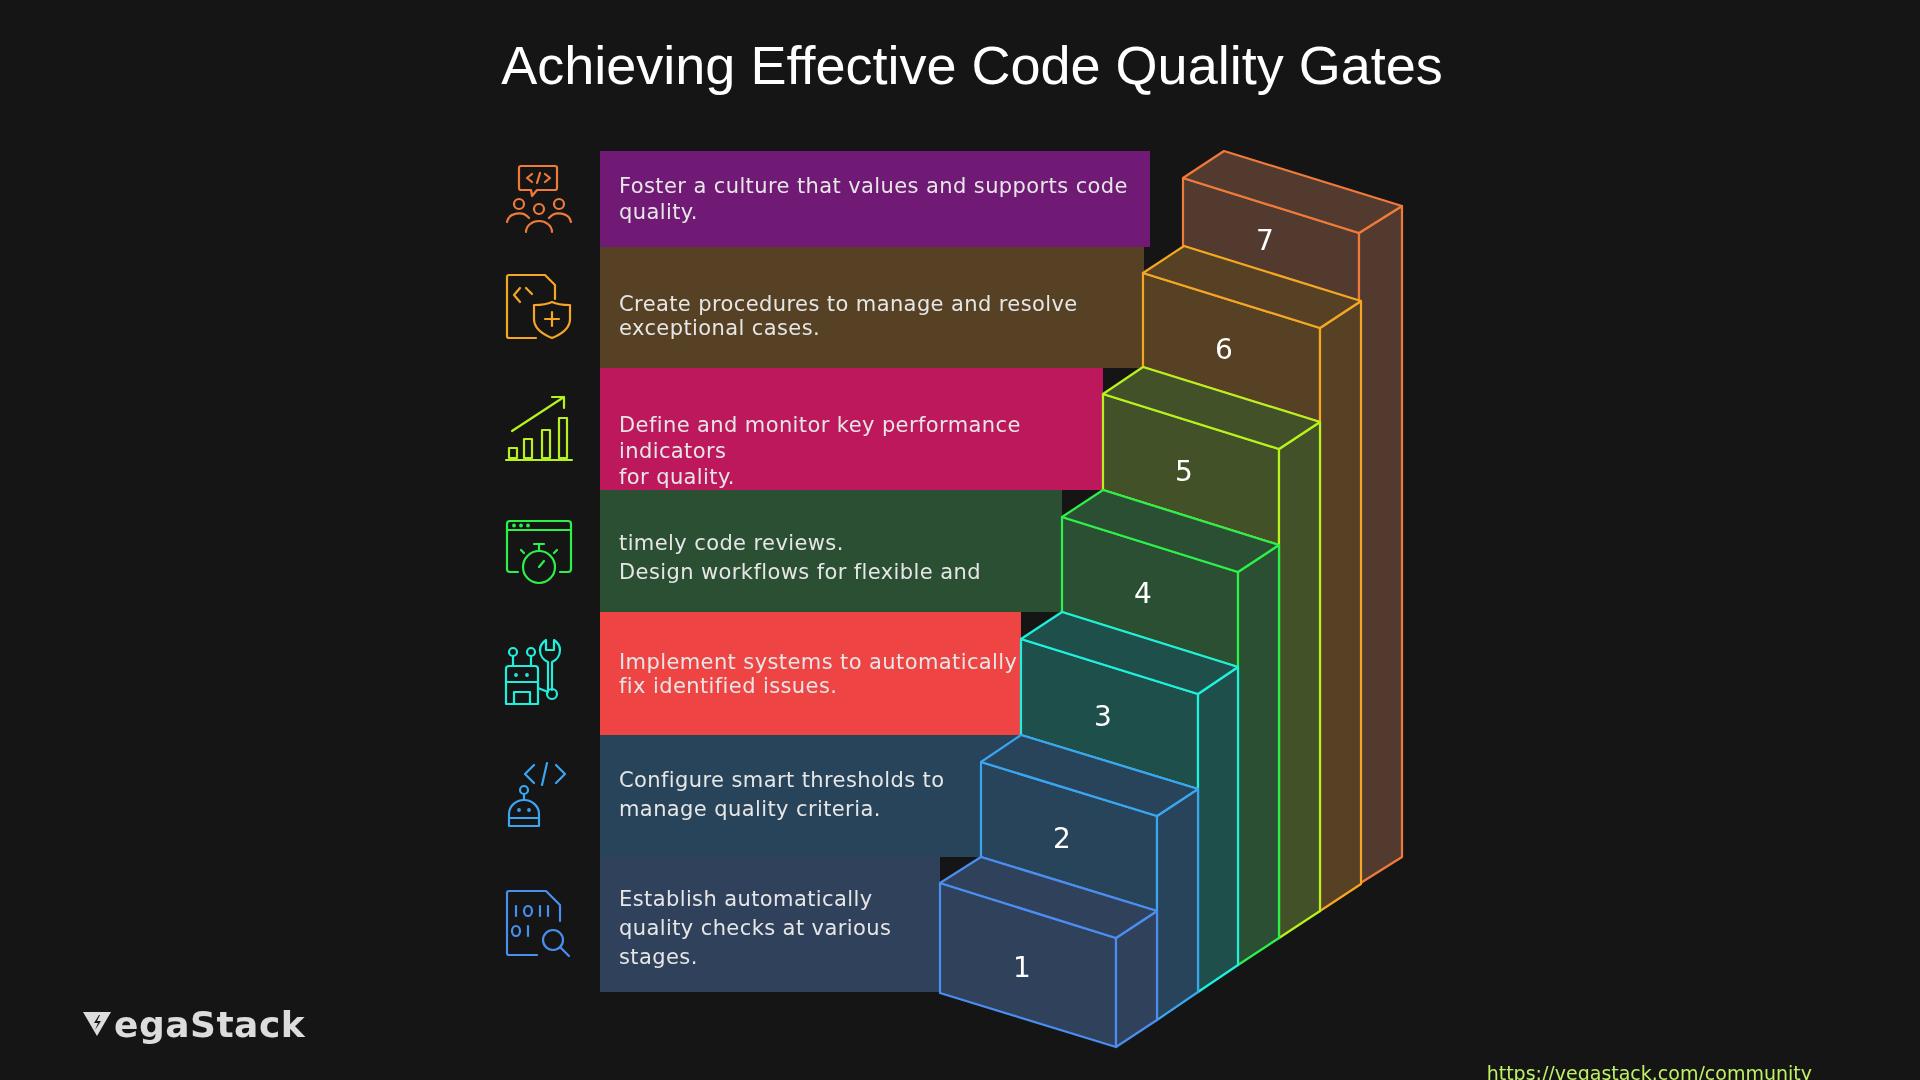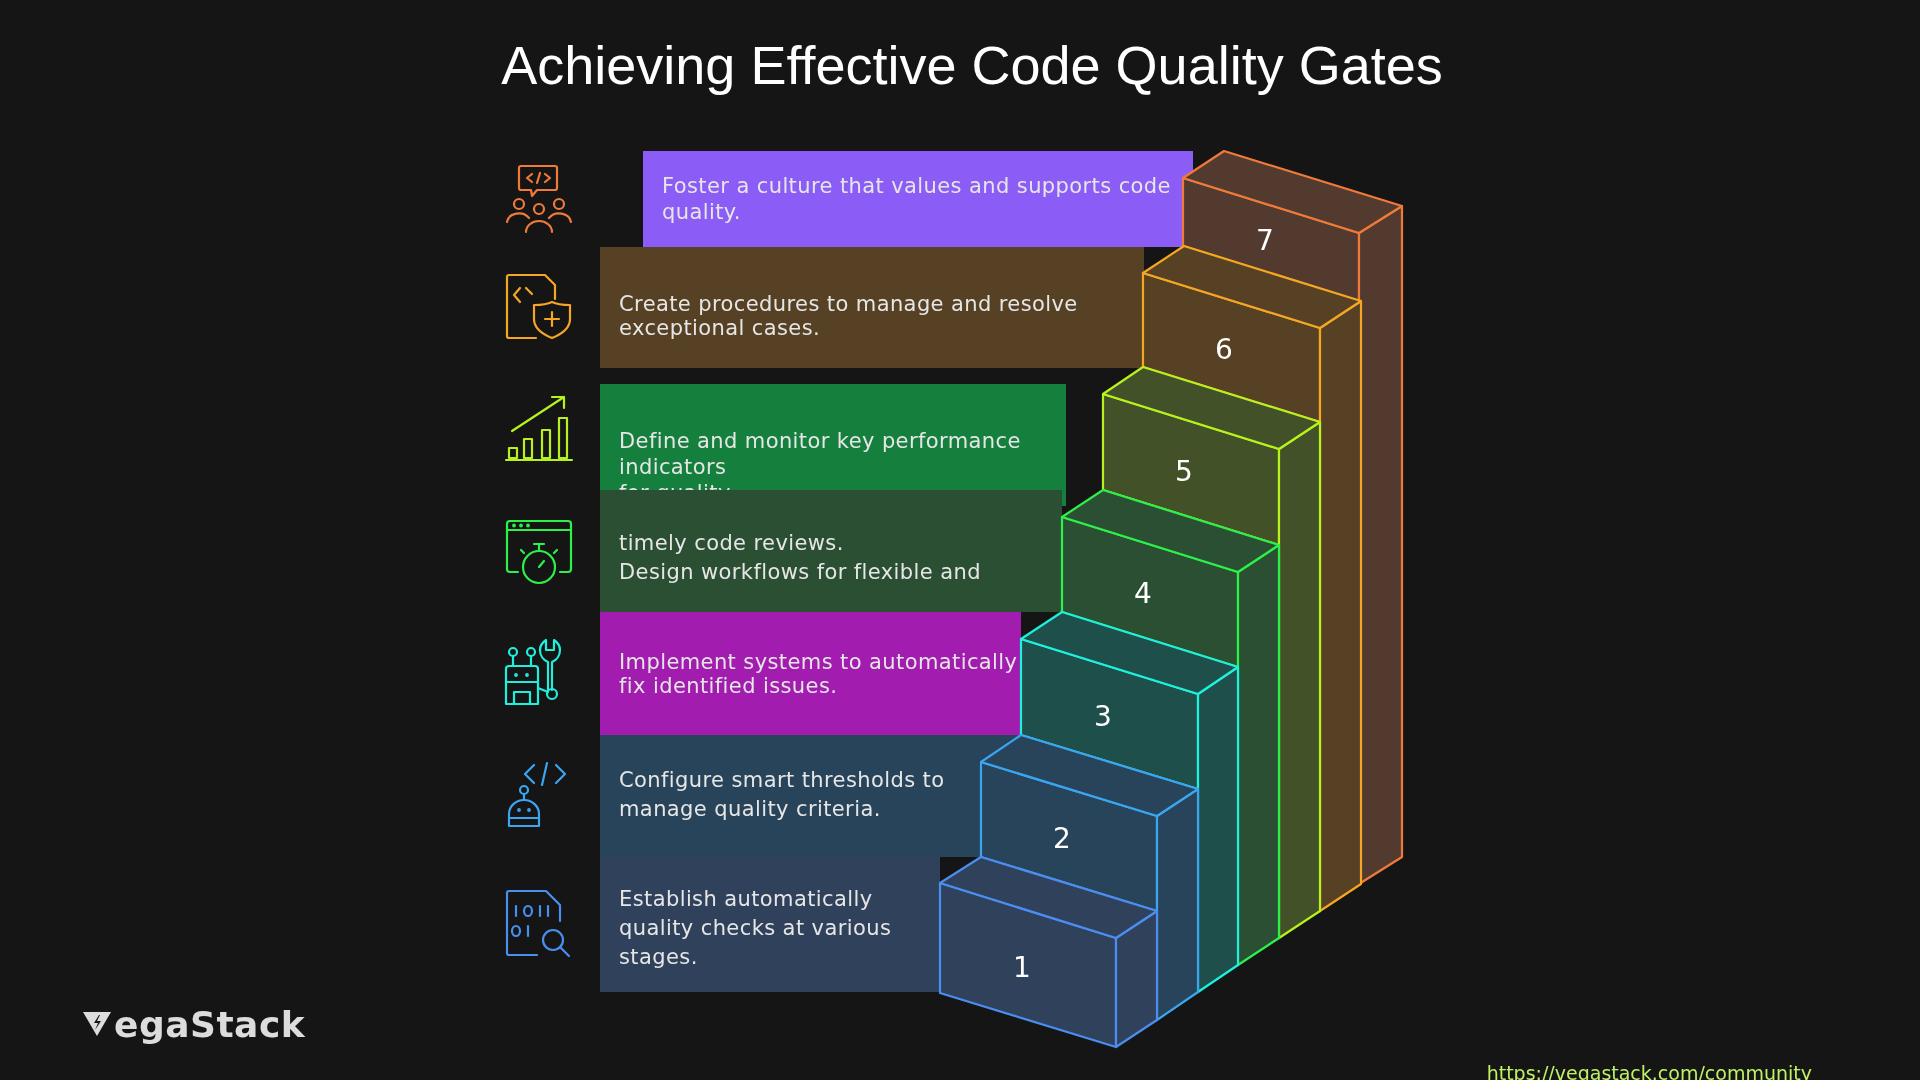--- a/index.html
+++ b/index.html
@@ -20,45 +20,45 @@
   .logo-text { font-size: 36px; font-weight: bold; color: #dcdcdc; letter-spacing: 0.5px;
                font-family: "DejaVu Sans", sans-serif; }
   .url { position: absolute; right: 108px; top: 1062px; font-size: 19px; color: #bef264;
          font-family: "DejaVu Sans", sans-serif; }
 </style>
 </head>
 <body>
 
 <div class="title">Achieving Effective Code Quality Gates</div>
 
-<div class="band" style="top:151px;height:96px;width:550px;background:#8b5cf6;margin-left:43px;">
+<div class="band" style="top:151px;height:96px;width:550px;background:#701a75;">
   <div class="band-text" style="top:22px;">
     <div>Foster a culture that values and supports code</div>
     <div>quality.</div>
   </div>
 </div>
 <div class="band" style="top:247px;height:121px;width:544px;background:#574124;">
   <div class="band-text" style="top:45px;line-height:24px;">
     <div>Create procedures to manage and resolve</div>
     <div>exceptional cases.</div>
   </div>
 </div>
-<div class="band" style="top:384px;height:122px;width:466px;background:#15803d;">
+<div class="band" style="top:368px;height:122px;width:503px;background:#be185d;">
   <div class="band-text" style="top:44px;">
     <div>Define and monitor key performance indicators</div>
     <div>for quality.</div>
   </div>
 </div>
 <div class="band" style="top:490px;height:122px;width:462px;background:#2b4f33;">
   <div class="band-text" style="top:39px;line-height:29px;">
     <div>timely code reviews.</div>
     <div>Design workflows for flexible and</div>
   </div>
 </div>
-<div class="band" style="top:612px;height:146px;width:421px;background:#a21caf;">
+<div class="band" style="top:612px;height:146px;width:421px;background:#ef4444;">
   <div class="band-text" style="top:38px;line-height:24px;">
     <div>Implement systems to automatically</div>
     <div>fix identified issues.</div>
   </div>
 </div>
 <div class="band" style="top:735px;height:122px;width:381px;background:#28445a;padding-left:48px;">
   <div class="band-text" style="top:31px;line-height:29px;">
     <div>Configure smart thresholds to</div>
     <div>manage quality criteria.</div>
   </div>

